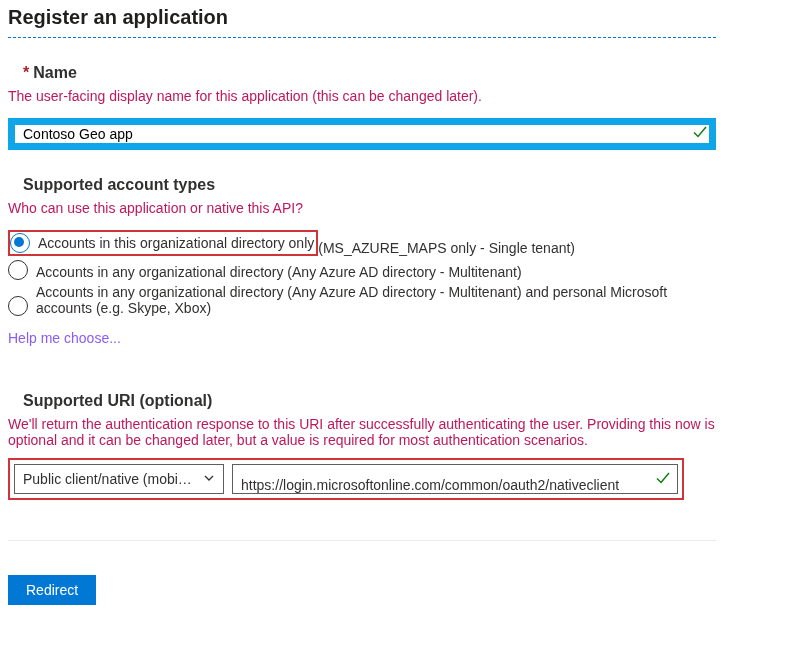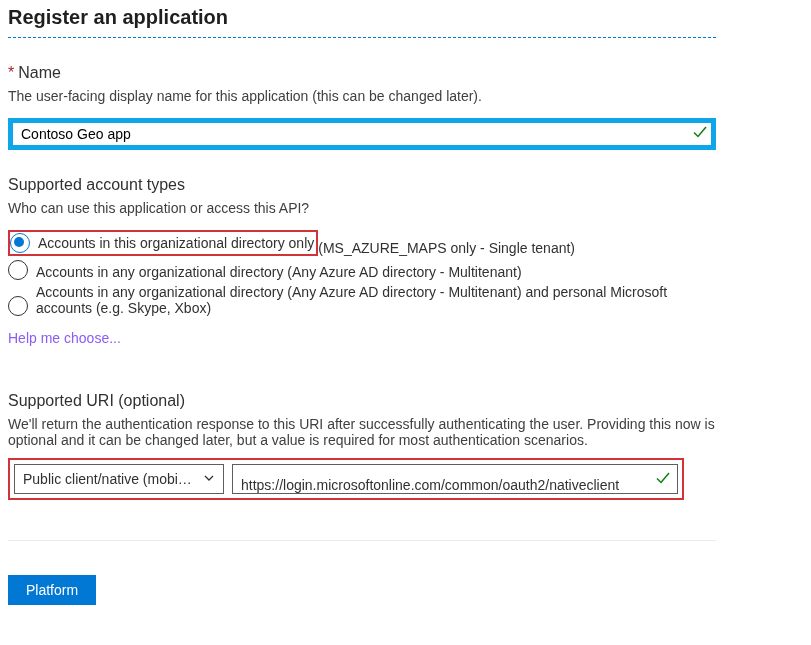--- a/index.html
+++ b/index.html
@@ -1,22 +1,22 @@
 <!DOCTYPE html>
 <html><head>
 <meta charset="utf-8">
 <style>
 html,body{margin:0;padding:0;font-family:"Segoe UI",Arial,sans-serif;font-size:14px;color:#323130;background:#fff}
 .page{width:724px;box-sizing:border-box;padding:6px 8px 20px 8px}
 h1{font-size:20px;font-weight:600;margin:0 0 8px 0;color:#201f1e}
 .dashed-sep{border:none;border-top:1px dashed #0078d4;margin:0 0 26px 0}
-.section-title{font-size:16px;margin:0 0 6px 0;color:#323130;font-weight:400}
+.section-title{font-size:16px;margin:0 0 6px 15px;color:#323130;font-weight:700}
 .req-star{color:#a4262c;margin-right:4px}
-.help{font-size:14px;color:#404040;margin:0 0 14px 0}
-.name-input{width:100%;box-sizing:border-box;padding:6px 30px 6px 8px;border:5px solid #0ea5e9;outline:none;font-size:14px;height:32px}
+.help{font-size:14px;color:#be185d;margin:0 0 14px 0}
+.name-input{width:100%;box-sizing:border-box;padding:6px 30px 6px 8px;border:7px solid #0ea5e9;outline:none;font-size:14px;height:32px}
 .input-wrap{position:relative;width:100%;margin-bottom:26px}
 .check-icon{position:absolute;right:8px;top:6px;color:#107c10}
 .radio-row{display:flex;align-items:flex-end;margin:4px 0;font-size:14px}
 .radio-circle{width:18px;height:18px;border:1px solid #323130;border-radius:50%;margin-right:8px;position:relative;flex-shrink:0}
 .radio-selected{border-color:#0078d4}
 .radio-selected::after{content:"";position:absolute;top:3px;left:3px;width:10px;height:10px;border-radius:50%;background:#0078d4}
 .highlight-box{border:2px solid #d13438;padding:1px 2px 1px 0;display:inline-flex;align-items:center}
 .link{color:#8b5cf6;cursor:pointer;font-size:14px}
 .section-gap{margin-top:26px}
 .redirect-row{display:flex;align-items:center;border:2px solid #d13438;padding:4px;width:676px;box-sizing:border-box;margin-top:10px}
@@ -47,21 +47,21 @@
   <input class="name-input" value="Contoso Geo app" style="">
   <span class="check-icon">
     <svg width="16" height="16" viewBox="0 0 16 16">
           <path fill="none" stroke="#107c10" stroke-width="1.5" d="M2 8.5l4 4L14 3"></path>
         </svg>
   </span>
 </div>
 
 
 <div class="section-title section-gap">Supported account types</div>
-<p class="help">Who can use this application or access this API?</p>
+<p class="help">Who can use this application or native this API?</p>
 
 <div class="radio-row">
   <span class="highlight-box">
     <span class="radio-circle radio-selected"></span>
     <span>Accounts in this organizational directory only</span>
   </span>
   <span> (MS_AZURE_MAPS only - Single tenant)</span>
 </div>
 
 <div class="radio-row">
@@ -97,15 +97,15 @@
       <svg width="16" height="16" viewBox="0 0 16 16">
             <path fill="none" stroke="#107c10" stroke-width="1.5" d="M2 8.5l4 4L14 3"></path>
           </svg>
     </span>
   </div>
 </div>
 
 <hr class="solid-sep">
 
 
-<button class="register-btn">Platform</button>
+<button class="register-btn">Redirect</button>
 
 </div>
 
 </body></html>

